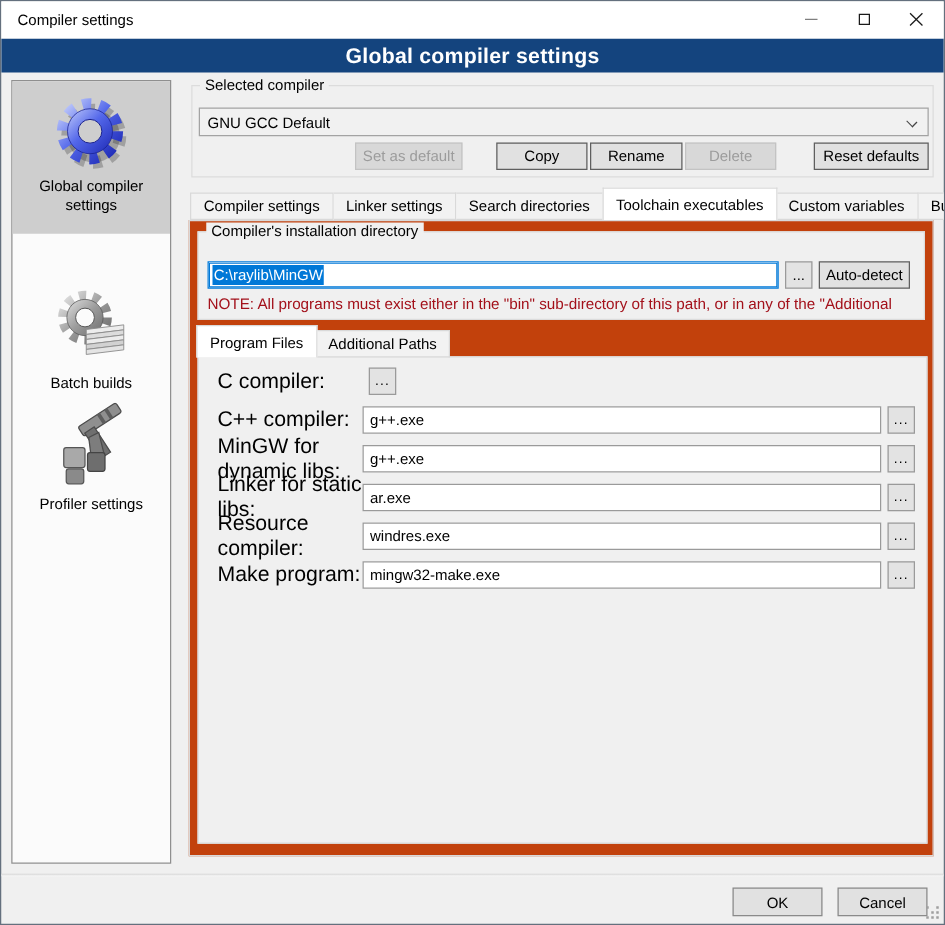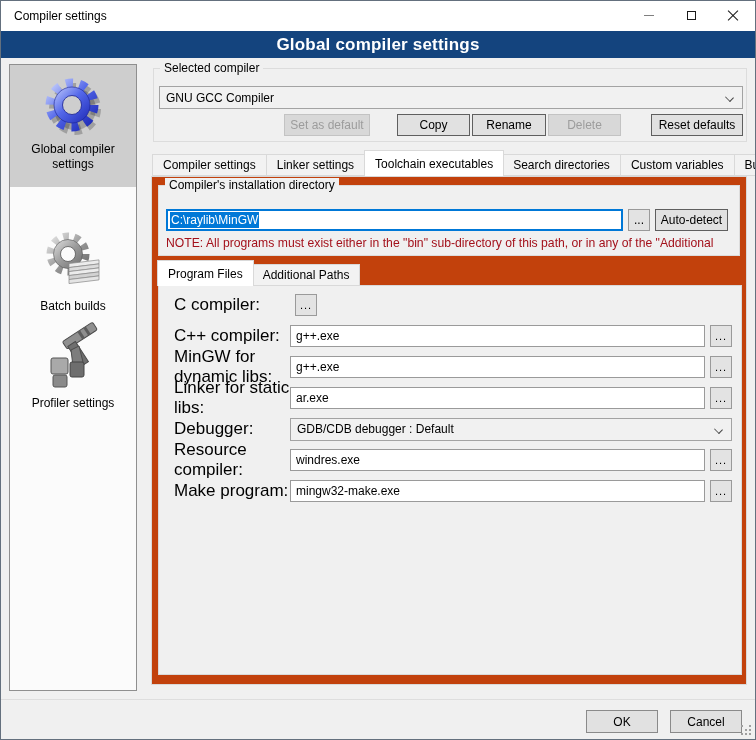--- a/index.html
+++ b/index.html
@@ -174,35 +174,35 @@
         <rect x="29" y="40" width="14" height="15" rx="2" fill="#6e6e6e" stroke="#444"></rect>
         <rect x="12" y="53" width="14" height="12" rx="2" fill="#8a8a8a" stroke="#555"></rect>
       </svg>
       <div class="side-label">Profiler settings</div>
     </div>
   </div>
 
   <div class="groupbox" id="gb-compiler">
     <span class="gb-label">Selected compiler</span>
     <div class="combo" id="compiler-combo">
-      <span>GNU GCC Compiler</span>
+      <span>GNU GCC Default</span>
       <span class="chev"></span>
     </div>
     <div class="btn disabled" id="btn-setdefault">Set as default</div>
     <div class="btn" id="btn-copy">Copy</div>
     <div class="btn" id="btn-rename">Rename</div>
     <div class="btn disabled" id="btn-delete">Delete</div>
     <div class="btn" id="btn-reset">Reset defaults</div>
   </div>
 
   <div class="tabstrip">
     <div class="tab">Compiler settings</div>
     <div class="tab">Linker settings</div>
+    <div class="tab">Search directories</div>
     <div class="tab active">Toolchain executables</div>
-    <div class="tab">Search directories</div>
     <div class="tab">Custom variables</div>
     <div class="tab clipped">Build options</div>
 
   </div>
 
   <div class="tabpage">
 
     <div class="groupbox" id="gb-install">
       <span class="gb-label">Compiler's installation directory</span>
       <div class="path-field">
@@ -243,27 +243,20 @@
         </div>
 
         <div class="form-row">
           <span class="form-label">Linker for static libs:</span>
           <div class="text-input">
               <span>ar.exe</span>
             </div>
           <div class="btn row-browse">...</div>
         </div>
 
-        <div class="form-row">
-          <span class="form-label">Debugger:</span>
-          <div class="combo row-combo">
-            <span>GDB/CDB debugger : Default</span>
-            <span class="chev"></span>
-          </div>
-        </div>
 
         <div class="form-row">
           <span class="form-label">Resource compiler:</span>
           <div class="text-input">
               <span>windres.exe</span>
             </div>
           <div class="btn row-browse">...</div>
         </div>
 
         <div class="form-row">

